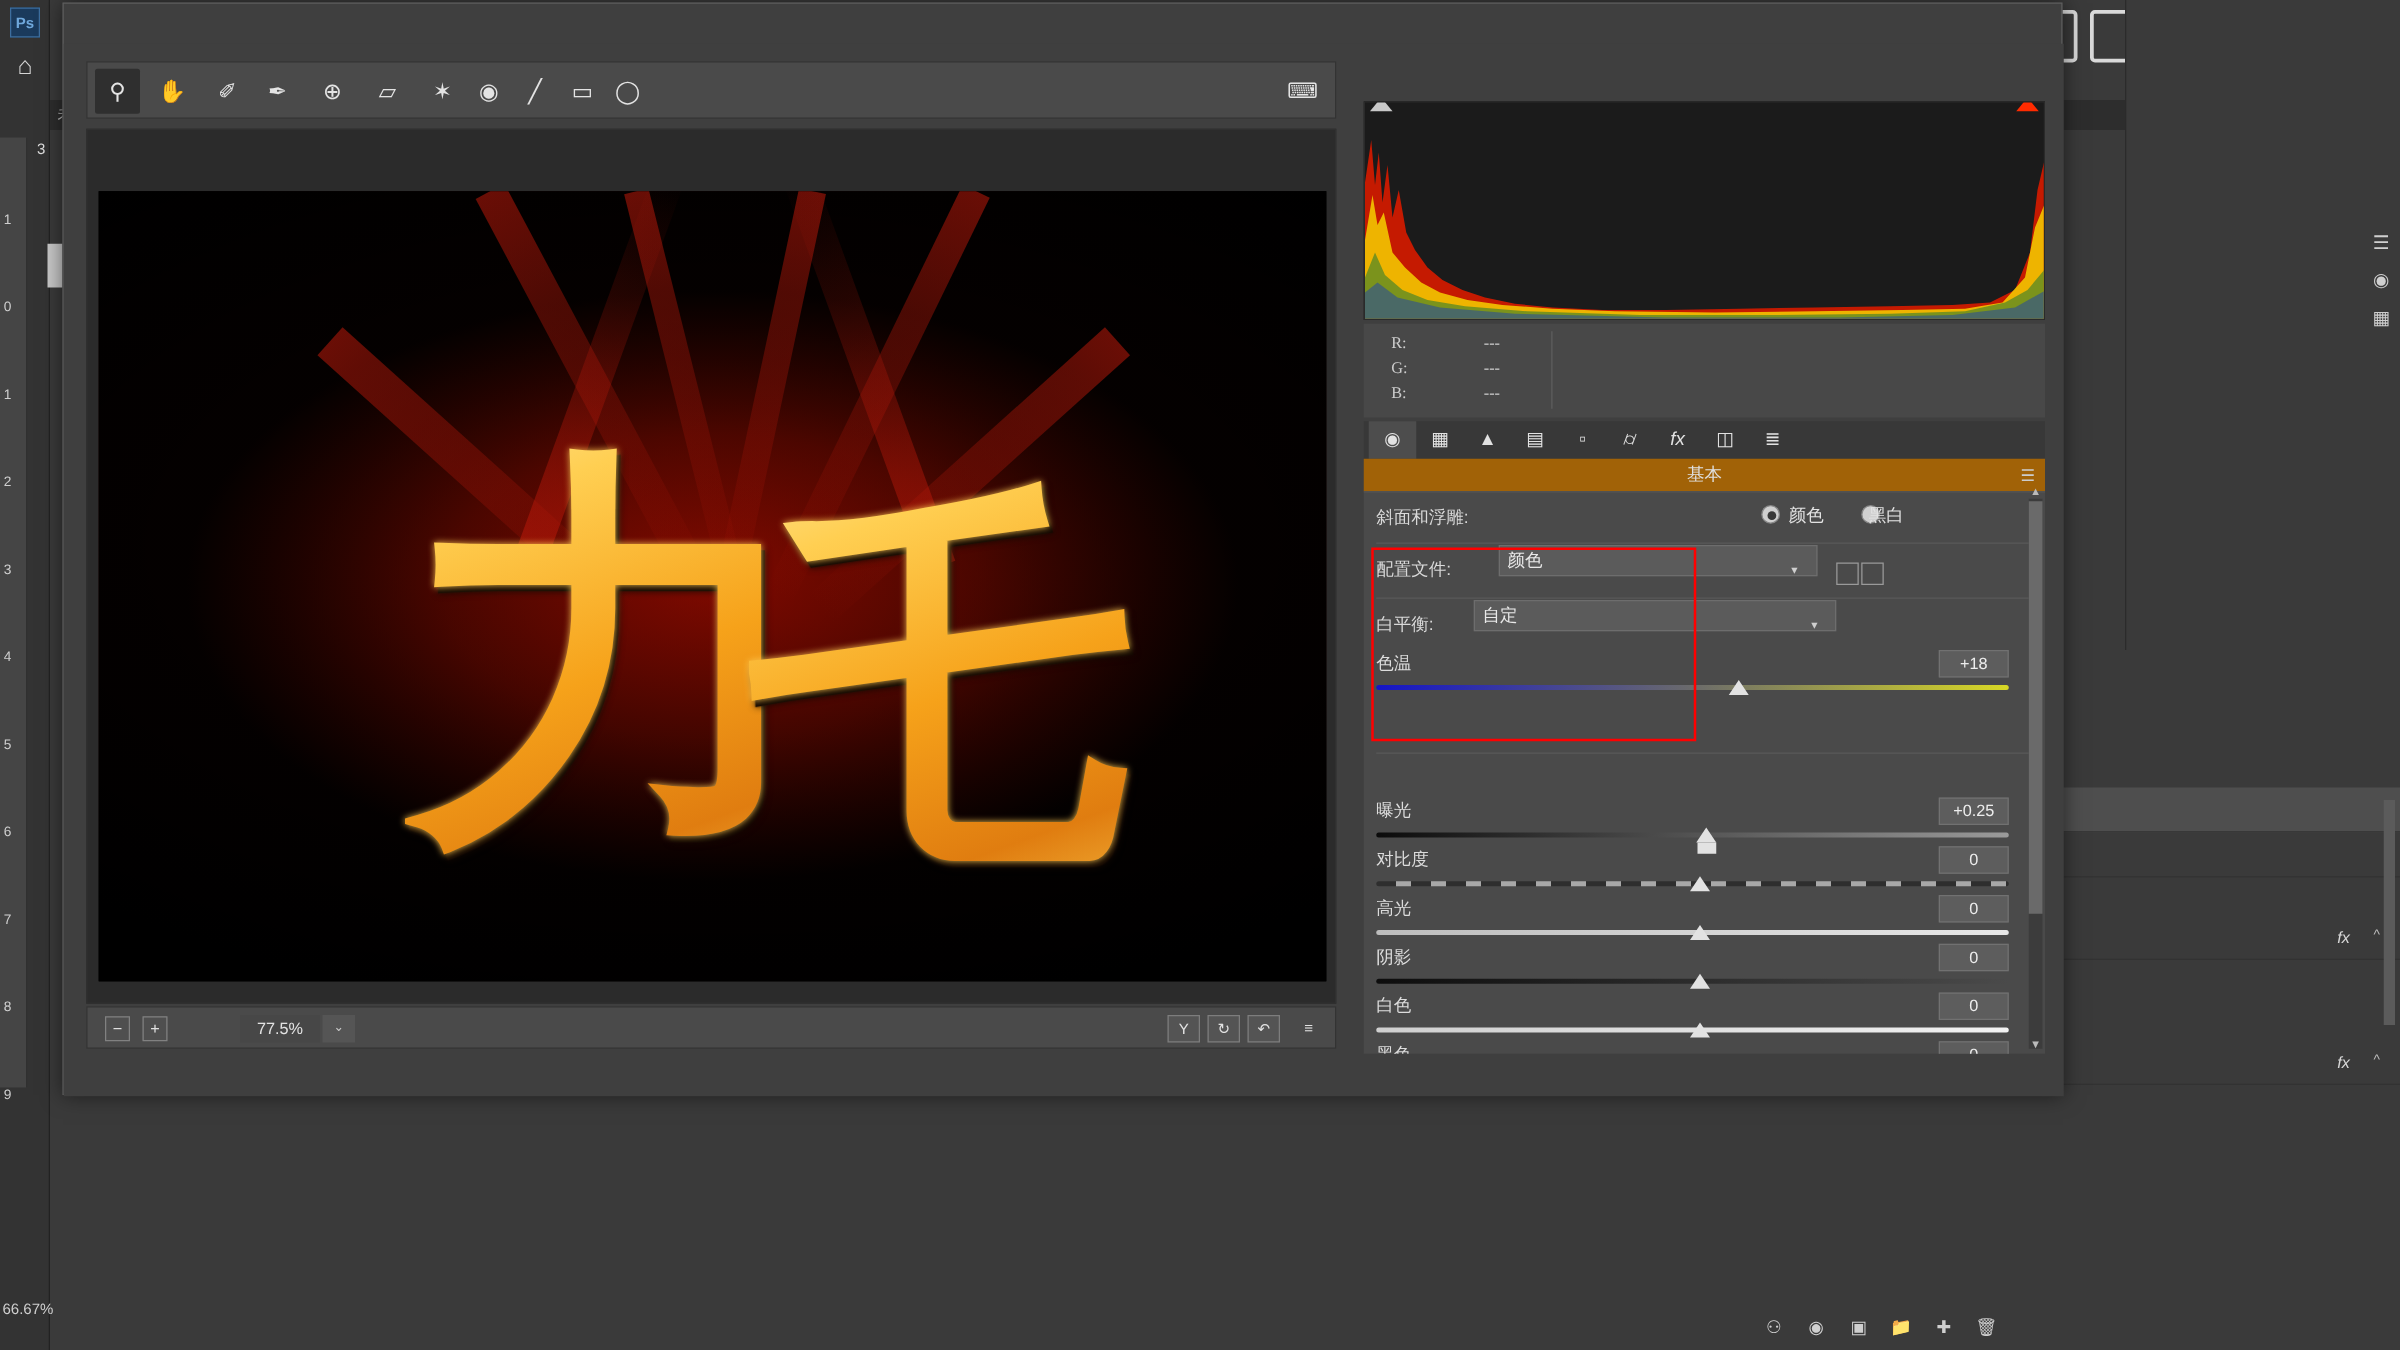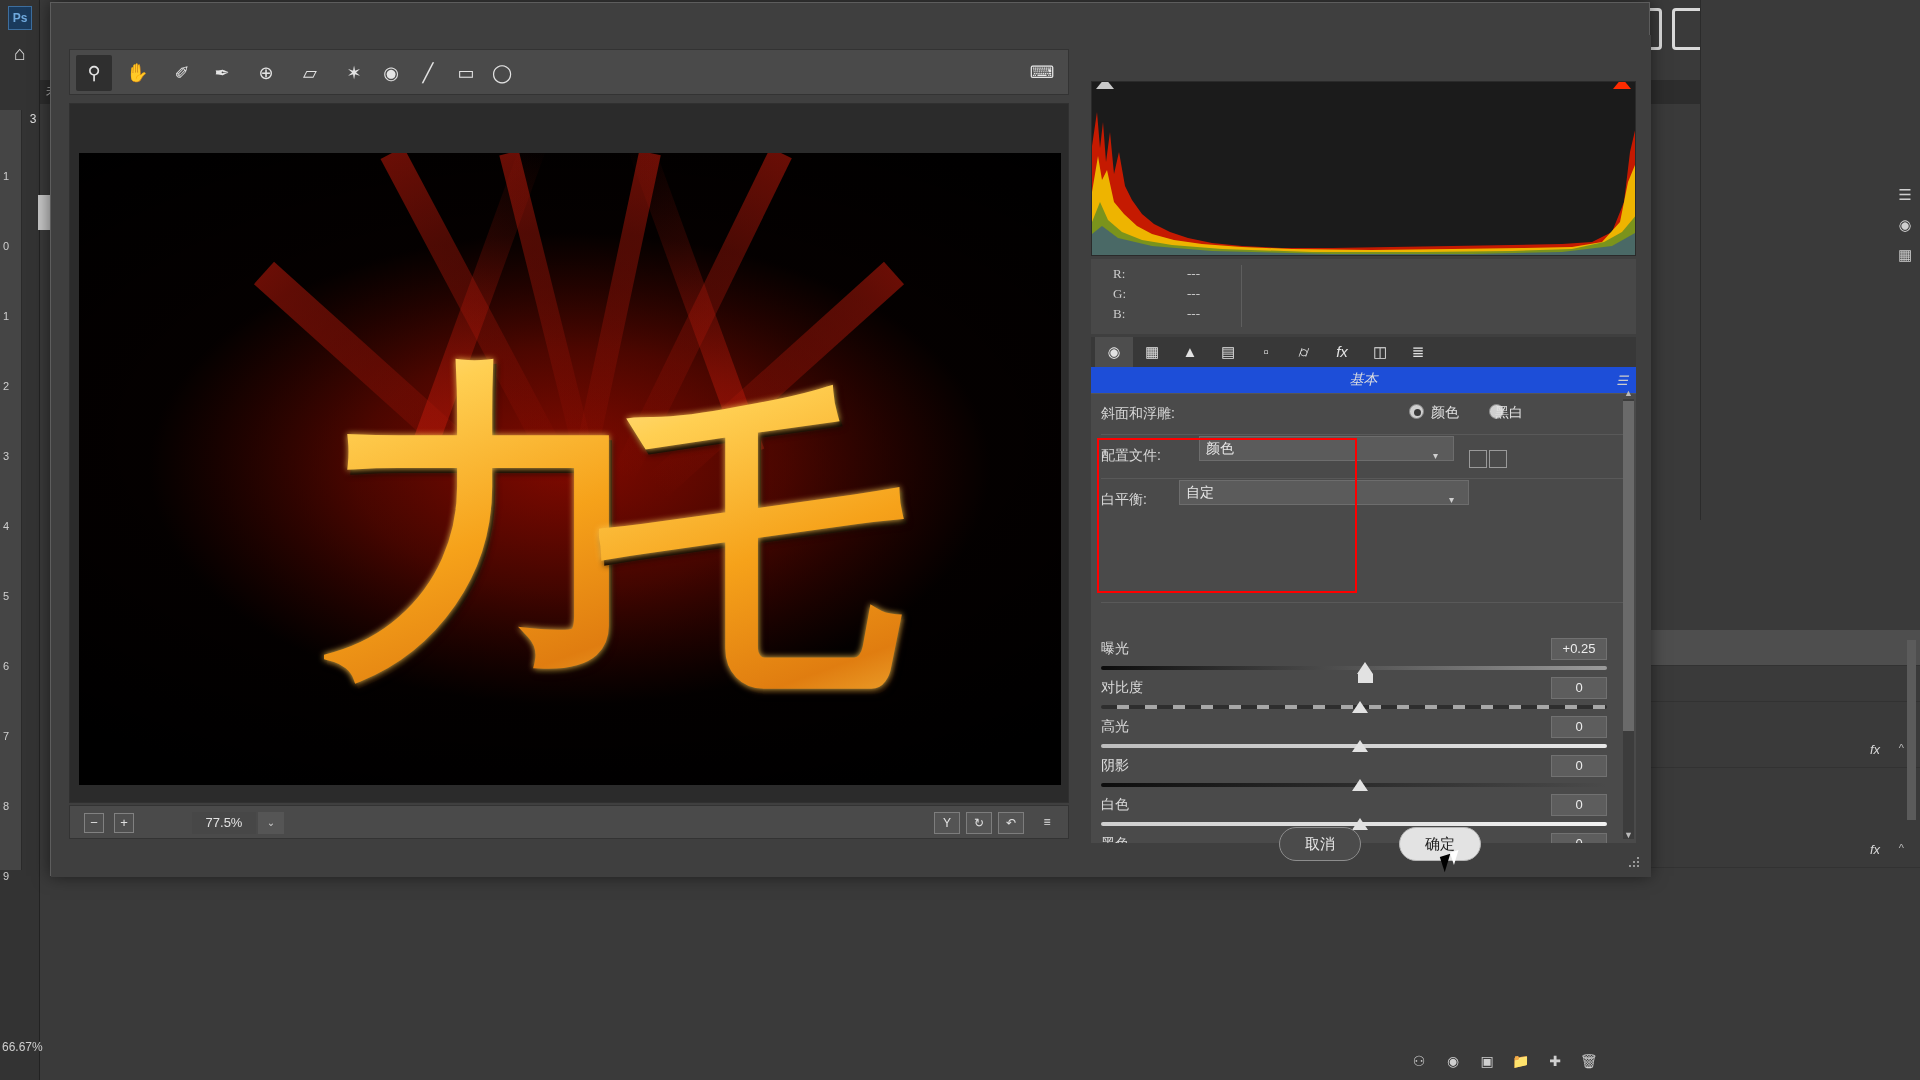--- a/index.html
+++ b/index.html
@@ -165,21 +165,21 @@
      font-family:"Liberation Serif", serif; }
   #rgb-div { position:absolute; left:150px; top:6px; width:1px; height:62px; background:#5e5e5e; }
 
   #tabbar { position:absolute; left:0; top:288px; width:545px; height:30px;
      background:#383838; }
   .crtab { position:absolute; top:0; width:38px; height:30px; color:#e2e2e2;
      font-size:15px; text-align:center; line-height:30px; }
   .crtab.active { background:#4d4d4d; }
 
   #panel-title { position:absolute; left:0; top:318px; width:545px; height:26px;
-     background:#1d4ed8;font-style:italic; }
+     background:#a16207; }
   #panel-title-txt { position:absolute; left:0; right:0; top:4px; text-align:center;
      color:#e0e0e0; font-size:14px; }
   #panel-menu { position:absolute; right:8px; top:6px; color:#ccc; font-size:13px; }
 
   #basic-body { position:absolute; left:0; top:344px; width:545px; height:450px;
      background:#4a4a4a; border-top:1px solid #565656; overflow:hidden; }
 
   .brow { position:absolute; left:0; width:528px; height:40px; }
   .blabel { position:absolute; left:10px; top:11px; color:#d9d9d9; font-size:14px; }
   .bselect { position:absolute; height:25px; background:#5b5b5b; border:1px solid #6d6d6d;
@@ -499,20 +499,26 @@
           <span class="grid-btn" style="left:398px;top:14px"></span>
         </div>
         <div class="divider" style="top:84px"></div>
 
         <div class="brow" style="top:86px">
           <span class="blabel">白平衡:</span>
           <span class="bselect" style="left:88px;width:290px">自定</span>
           <span style="position:absolute;left:358px;top:14px;color:#cfcfcf;font-size:10px">▾</span>
         </div>
 
+        <div class="sldr" style="top:126px">
+          <span class="s-lbl">色温</span>
+          <span class="s-val">+18</span>
+          <div class="s-track" style="background:linear-gradient(to right,#1414c8,#6b6b6b,#d8d825)"></div>
+          <div class="s-knob" style="left:calc(10px + 55% - 8px)"></div>
+        </div>
 
         <div class="divider" style="top:208px"></div>
 
 
         <div class="sldr" style="top:244px">
           <span class="s-lbl">曝光</span>
           <span class="s-val">+0.25</span>
           <div class="s-track" style="background:linear-gradient(to right,#0b0b0b,#9b9b9b)"></div>
           <div class="s-knob" style="left:calc(10px + 50% - 8px)"></div>
           <div class="s-knob box" style="left:calc(10px + 50% - 7px)"></div>
@@ -554,27 +560,14 @@
       </div>
 
       <div id="panel-sb"></div>
       <div id="panel-sb-thumb"></div>
       <div class="sb-arrow" style="top:338px">▲</div>
       <div class="sb-arrow" style="top:780px">▼</div>
     </div>
 
     <div id="annot" style="left:1046px; top:403px; width:260px; height:155px;"></div>
 
-    <div id="cr-footer">
-      <div class="fbtn" id="btn-cancel">取消</div>
-      <div class="fbtn" id="btn-ok">确定</div>
-      <div id="cursor"></div>
-      <div id="grip">
-        <span class="gd" style="left:8px;top:0"></span>
-        <span class="gd" style="left:4px;top:4px"></span>
-          <span class="gd" style="left:8px;top:4px"></span>
-        <span class="gd" style="left:0;top:8px"></span>
-          <span class="gd" style="left:4px;top:8px"></span>
-        <span class="gd" style="left:8px;top:8px"></span>
-      </div>
-    </div>
   </div>
 </div>
 
 </body></html>

